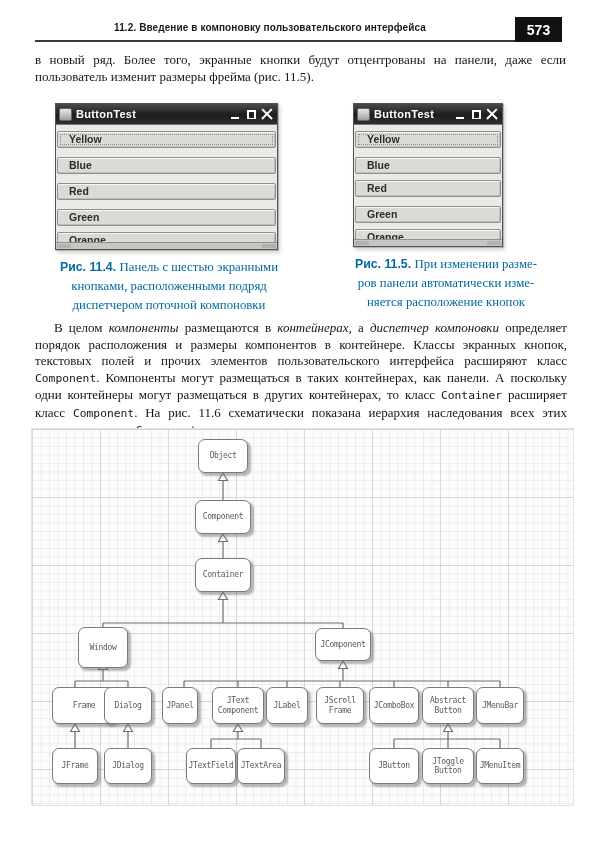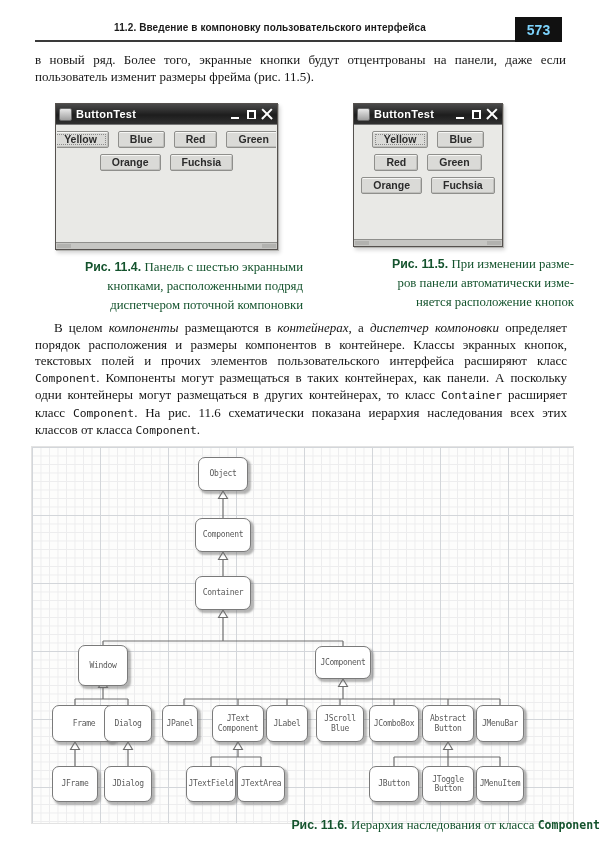--- a/index.html
+++ b/index.html
@@ -5,34 +5,34 @@
   html,body{margin:0;padding:0;}
   body{background:#e8e8e8;font-family:"Liberation Serif",serif;}
   .page{position:relative;width:600px;height:853px;background:#ffffff;margin:0 auto;overflow:hidden;}
 
   
   .runhead-text{position:absolute;top:22px;left:35px;width:470px;text-align:center;
     font-family:"Liberation Sans",sans-serif;font-weight:bold;font-size:10px;color:#1a1a1a;letter-spacing:.1px;}
   .runhead-rule{position:absolute;top:40px;left:35px;width:480px;height:2px;background:#3a3a3a;}
   .pagenum-box{position:absolute;top:17px;left:515px;width:47px;height:25px;background:#111;
     display:flex;align-items:center;justify-content:center;}
-  .pagenum-box span{color:#7dd3fc;font-family:"Liberation Sans",sans-serif;font-weight:bold;font-size:14px;}
+  .pagenum-box span{color:#ffffff;font-family:"Liberation Sans",sans-serif;font-weight:bold;font-size:14px;}
 
   
   .para{position:absolute;color:#151515;font-size:13px;line-height:16.5px;text-align:justify;}
   .para-intro{top:52px;left:35px;width:531px;}
   .para-main{top:320px;left:35px;width:532px;text-indent:19px;}
   .seg-n{}
   .seg-i{font-style:italic;}
   .seg-m{font-family:"DejaVu Sans Mono",monospace;font-size:11.3px;}
   .seg-mb{font-family:"DejaVu Sans Mono",monospace;font-size:11.5px;font-weight:bold;}
   .seg-b{font-family:"Liberation Sans",sans-serif;font-weight:bold;}
 
   
-  .caption{position:absolute;text-align:right;color:#14532d;font-size:12.8px;line-height:19px;}
+  .caption{position:absolute;text-align:center;color:#0369a1;font-size:12.8px;line-height:19px;}
   .caption .seg-b{font-size:12.3px;}
   .caption-114{top:258px;left:35px;width:268px;}
   .caption-115{top:255px;left:318px;width:256px;}
   .caption-116{top:816px;left:0;width:600px;}
 
   
   .jwindow{position:absolute;background:#e9e9e6;border:1px solid #55514e;
     box-shadow:1px 1px 0 #b5b5b2, 2px 3px 4px rgba(0,0,0,.18);box-sizing:border-box;}
   .win1{left:55px;top:103px;width:223px;height:147px;}
   .win2{left:353px;top:103px;width:150px;height:144px;}
@@ -44,32 +44,32 @@
     font-size:11px;letter-spacing:.3px;white-space:nowrap;overflow:hidden;}
   .winctrls{display:flex;align-items:center;gap:3px;}
   .wbtn{width:13px;height:13px;position:relative;flex:0 0 auto;cursor:default;}
   .wbtn-min::after{content:"";position:absolute;left:2px;right:3px;bottom:2px;height:2px;background:#fff;}
   .wbtn-max::after{content:"";position:absolute;left:2px;top:2px;right:2px;bottom:2px;
     border:2px solid #fff;border-bottom-width:1px;}
   .wbtn-close::before,.wbtn-close::after{content:"";position:absolute;left:-1px;top:5px;width:14px;height:2.4px;background:#fff;}
   .wbtn-close::before{transform:rotate(45deg);}
   .wbtn-close::after{transform:rotate(-45deg);}
   .jbody{position:absolute;top:21px;left:1px;right:1px;bottom:7px;overflow:hidden;}
-  .btnrow{display:flex;justify-content:center;gap:9px;margin-top:6px;}
+  .btnrow{display:flex;justify-content:center;gap:9px;margin-top:6px;flex-direction:column;}
   .jbtn{background:#dadad7;border:1px solid #8f8f8c;border-radius:2px;padding:1px 11px 2px;
     font-family:"Liberation Sans",sans-serif;font-weight:bold;font-size:10.5px;color:#2b2b2b;
     box-shadow:inset 0 1px 0 #f6f6f4, inset -1px -1px 0 #bfbfbc;white-space:nowrap;}
   .jbtn.focused{outline:1px dotted #8a8a8a;outline-offset:-4px;}
   .statusbar{position:absolute;left:0;right:0;bottom:0;height:6px;background:#c6c6c3;
     border-top:1px solid #8f8f8c;}
   .statusbar::before,.statusbar::after{content:"";position:absolute;top:1px;bottom:1px;width:14px;background:#b2b2af;}
   .statusbar::before{left:1px;} .statusbar::after{right:1px;}
 
   
-  .diagram{position:absolute;left:31px;top:446px;width:541px;height:376px;background:#fdfdfc;
+  .diagram{position:absolute;left:31px;top:428px;width:541px;height:376px;background:#fdfdfc;
     border:1px solid #e3e3e3;
     background-image:
       linear-gradient(#d3d6da 1px, transparent 1px),
       linear-gradient(90deg,#d3d6da 1px, transparent 1px),
       linear-gradient(#ededee 1px, transparent 1px),
       linear-gradient(90deg,#ededee 1px, transparent 1px);
     background-size:68px 68px,68px 68px,8.5px 8.5px,8.5px 8.5px;}
   .diagram svg{position:absolute;left:0;top:0;}
   .dnode{position:absolute;box-sizing:border-box;background:#fff;border:1.2px solid #7a7a7a;border-radius:7px;
     box-shadow:2.5px 2.5px 2px rgba(110,110,110,.5);
@@ -183,29 +183,28 @@
     <div class="dnode" style="left:163px;top:71px;width:56px;height:34px">Component</div>
     <div class="dnode" style="left:163px;top:129px;width:56px;height:34px">Container</div>
     <div class="dnode" style="left:46px;top:198px;width:50px;height:41px">Window</div>
     <div class="dnode" style="left:283px;top:199px;width:56px;height:33px">JComponent</div>
 
     <div class="dnode" style="left:20px;top:258px;width:64px;height:37px">Frame</div>
     <div class="dnode" style="left:72px;top:258px;width:48px;height:37px">Dialog</div>
     <div class="dnode" style="left:130px;top:258px;width:36px;height:37px">JPanel</div>
     <div class="dnode" style="left:180px;top:258px;width:52px;height:37px">JText Component</div>
     <div class="dnode" style="left:234px;top:258px;width:42px;height:37px">JLabel</div>
-    <div class="dnode" style="left:284px;top:258px;width:48px;height:37px">JScroll Blue</div>
+    <div class="dnode" style="left:284px;top:258px;width:48px;height:37px">JScroll Frame</div>
     <div class="dnode" style="left:337px;top:258px;width:50px;height:37px">JComboBox</div>
     <div class="dnode" style="left:390px;top:258px;width:52px;height:37px">Abstract Button</div>
     <div class="dnode" style="left:444px;top:258px;width:48px;height:37px">JMenuBar</div>
 
     <div class="dnode" style="left:20px;top:319px;width:46px;height:36px">JFrame</div>
     <div class="dnode" style="left:72px;top:319px;width:48px;height:36px">JDialog</div>
     <div class="dnode" style="left:154px;top:319px;width:50px;height:36px">JTextField</div>
     <div class="dnode" style="left:205px;top:319px;width:48px;height:36px">JTextArea</div>
     <div class="dnode" style="left:337px;top:319px;width:50px;height:36px">JButton</div>
     <div class="dnode" style="left:390px;top:319px;width:52px;height:36px">JToggle Button</div>
     <div class="dnode" style="left:444px;top:319px;width:48px;height:36px">JMenuItem</div>
   </div>
 
-  <div class="caption caption-116"><span class="seg-b">Рис. 11.6. </span><span class="seg-n">Иерархия наследования от класса </span><span class="seg-mb">Component</span></div>
 
 </div>
 
 </body></html>

